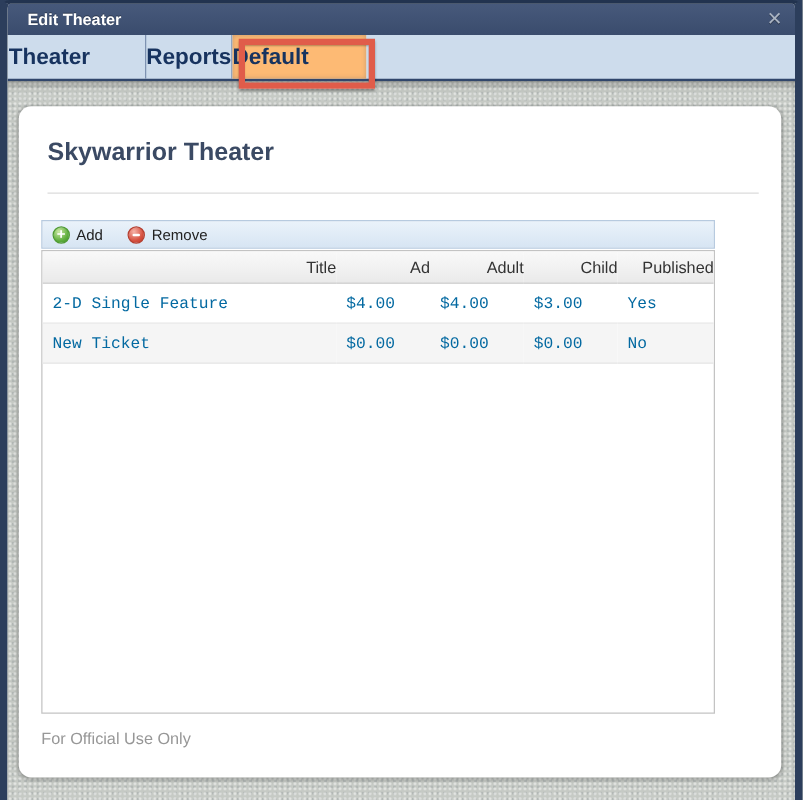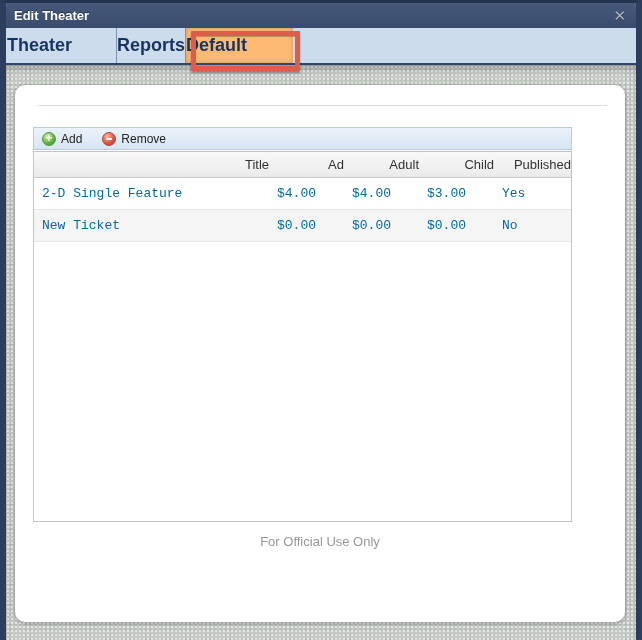--- a/index.html
+++ b/index.html
@@ -13,21 +13,21 @@
     border-left:6px solid #2c3e5c;border-right:6px solid #2c3e5c;border-top:3px solid #22334f;
     border-radius:8px 8px 0 0;
     box-sizing:border-box;height:640px;overflow:hidden;
     background:#c6cac5;
   }
   
   .titlebar{
     height:25px;line-height:25px;
     background:linear-gradient(#47597b,#3a4c6d);
     color:#fff;font-size:13px;font-weight:bold;
-    padding-left:8px;position:relative;
+    padding-left:16px;position:relative;
     text-shadow:0 -1px 0 rgba(0,0,0,.35);
   }
   .close-btn{
     position:absolute;right:10px;top:0;height:25px;line-height:26px;
     color:#a9b3c2;font-size:15px;font-weight:bold;cursor:pointer;
     text-shadow:0 1px 0 rgba(0,0,0,.4);
   }
   
   .tabbar{
     height:35px;background:#cddcec;border-bottom:2px solid #31466b;
@@ -91,21 +91,21 @@
   th{
     background:linear-gradient(#f9f9f9,#eaeaea);
     border-bottom:1px solid #c9c9c9;
     font-weight:normal;text-align:right;color:#333;
     height:25px;padding:0 0 0 8px;
   }
   td{height:31px;padding:0 0 0 8px;color:#0369a1;font-family:Liberation Mono, monospace;}
   tbody tr{border-bottom:1px solid #e6e6e6;background:#fff;}
   tbody tr:nth-child(2){background:#f5f5f5;}
   
-  .panel-footer{margin-top:12px;text-align:center;color:#979797;font-size:13px;}
+  .panel-footer{margin-top:12px;text-align:left;color:#979797;font-size:13px;}
   
   .annotation{
     position:absolute;left:185px;top:28px;width:109px;height:40px;
     border:5px solid #e05c4a;box-sizing:border-box;
     box-shadow:0 2px 2px rgba(0,0,0,.35), inset 0 1px 1px rgba(0,0,0,.25);
     pointer-events:none;z-index:10;
   }
 </style>
 </head>
 <body>
@@ -119,20 +119,21 @@
 
   <div class="tabbar">
     <div class="tab">Theater Details</div>
     <div class="tab">Reports</div>
     <div class="tab selected">Default Prices</div>
   </div>
 
   <div class="content">
     <div class="panel">
 
+      <div class="panel-heading">Skywarrior Theater</div>
       <hr class="panel-rule">
 
       <div class="grid-area">
         <div class="toolbar">
           <span class="tool-btn">
             <span class="dot-icon dot-add"></span>
             <span>Add</span>
           </span>
           <span class="tool-btn">
             <span class="dot-icon dot-remove"></span>

